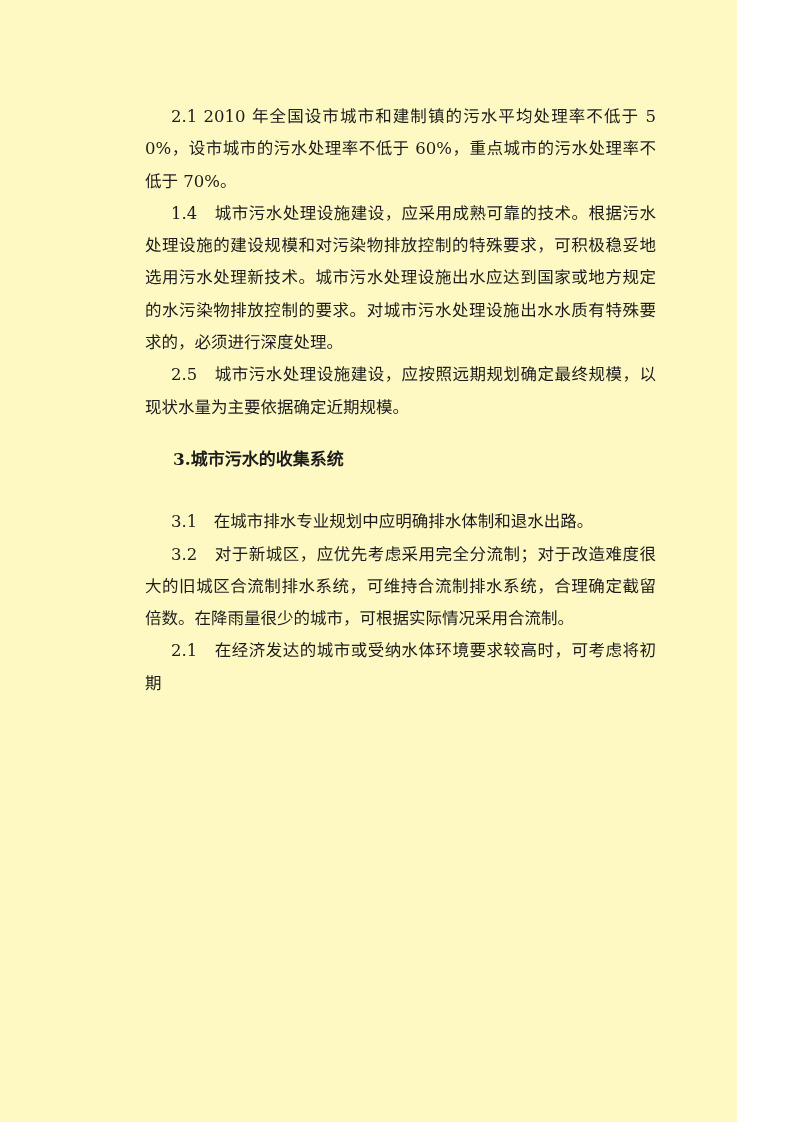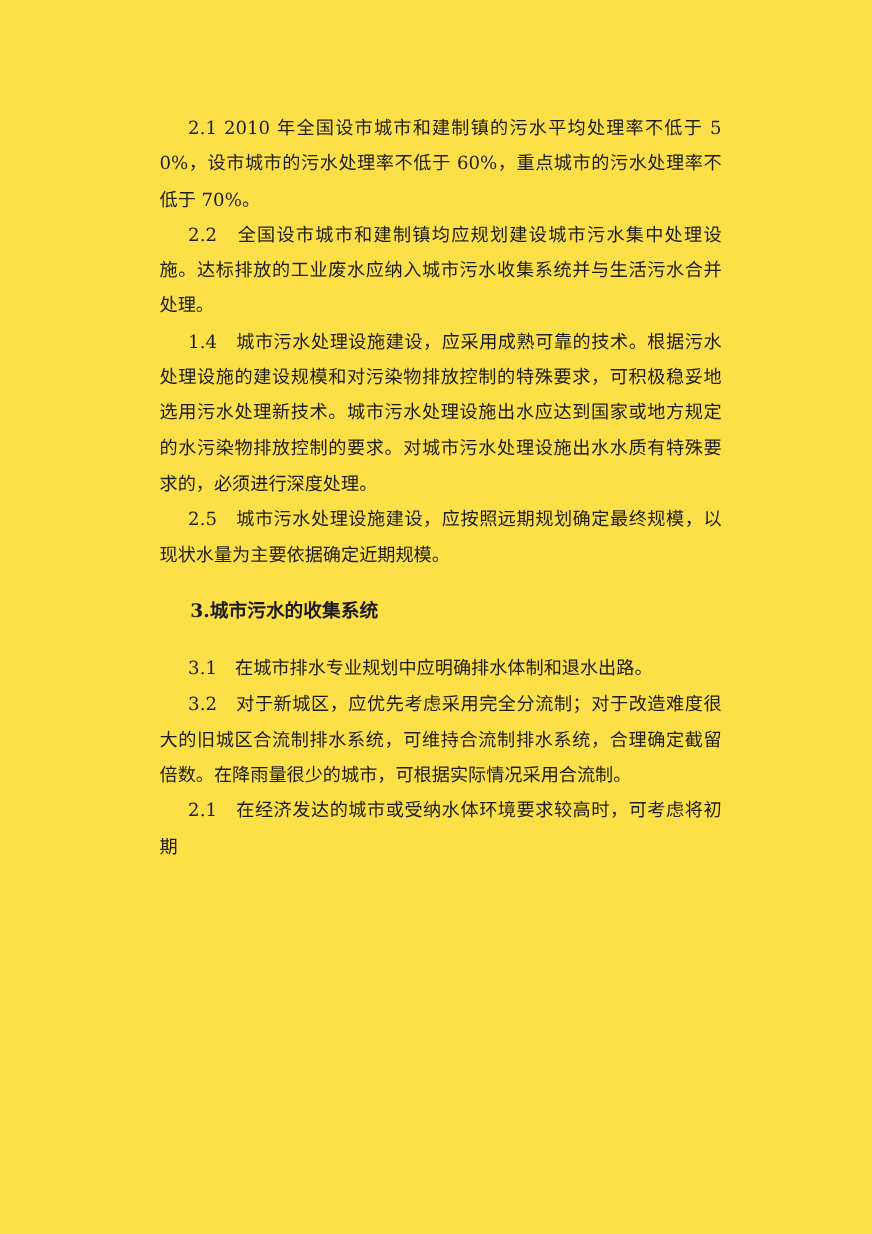--- a/index.html
+++ b/index.html
@@ -2,58 +2,57 @@
 <html lang="zh-CN"><head>
 <meta charset="utf-8">
 <style>
   html, body {
     margin: 0;
     padding: 0;
     background: #ffffff;
   }
   .page {
     position: relative;
-    width: 793px;
+    width: 737px;
     height: 1122px;
-    background: #fde047;
+    background: #fef9c3;
     overflow: hidden;
   }
   .body-text {
     position: absolute;
     left: 145px;
     top: 101px;
     width: 511px;
     font-family: "DejaVu Serif", "Liberation Serif", serif;
     font-size: 16.5px;
     line-height: 32.3px;
     color: #1c1c1c;
     text-align: justify;
     word-break: break-all;
   }
   .body-text p.doc-paragraph {
     margin: 0;
     padding: 0;
     text-indent: 26px;
   }
   .body-text h2.doc-heading {
-    margin: 19px 0 20px 0;
+    margin: 19px 0 31px 0;
     padding: 0;
     text-indent: 28px;
     font-size: 17px;
     font-weight: 700;
     line-height: 32.3px;
   }
 </style>
 </head>
 <body>
 
 <div class="page">
   <div class="body-text" id="doc-body">
       <p class="doc-paragraph">2.1 2010 年全国设市城市和建制镇的污水平均处理率不低于 50%，设市城市的污水处理率不低于 60%，重点城市的污水处理率不低于 70%。</p>
-      <p class="doc-paragraph">2.2　全国设市城市和建制镇均应规划建设城市污水集中处理设施。达标排放的工业废水应纳入城市污水收集系统并与生活污水合并处理。</p>
       <p class="doc-paragraph">1.4　城市污水处理设施建设，应采用成熟可靠的技术。根据污水处理设施的建设规模和对污染物排放控制的特殊要求，可积极稳妥地选用污水处理新技术。城市污水处理设施出水应达到国家或地方规定的水污染物排放控制的要求。对城市污水处理设施出水水质有特殊要求的，必须进行深度处理。</p>
       <p class="doc-paragraph">2.5　城市污水处理设施建设，应按照远期规划确定最终规模，以现状水量为主要依据确定近期规模。</p>
       <h2 class="doc-heading">3.城市污水的收集系统</h2>
       <p class="doc-paragraph">3.1　在城市排水专业规划中应明确排水体制和退水出路。</p>
       <p class="doc-paragraph">3.2　对于新城区，应优先考虑采用完全分流制；对于改造难度很大的旧城区合流制排水系统，可维持合流制排水系统，合理确定截留倍数。在降雨量很少的城市，可根据实际情况采用合流制。</p>
       <p class="doc-paragraph">2.1　在经济发达的城市或受纳水体环境要求较高时，可考虑将初期</p>
     </div>
 </div>
 
 </body></html>

